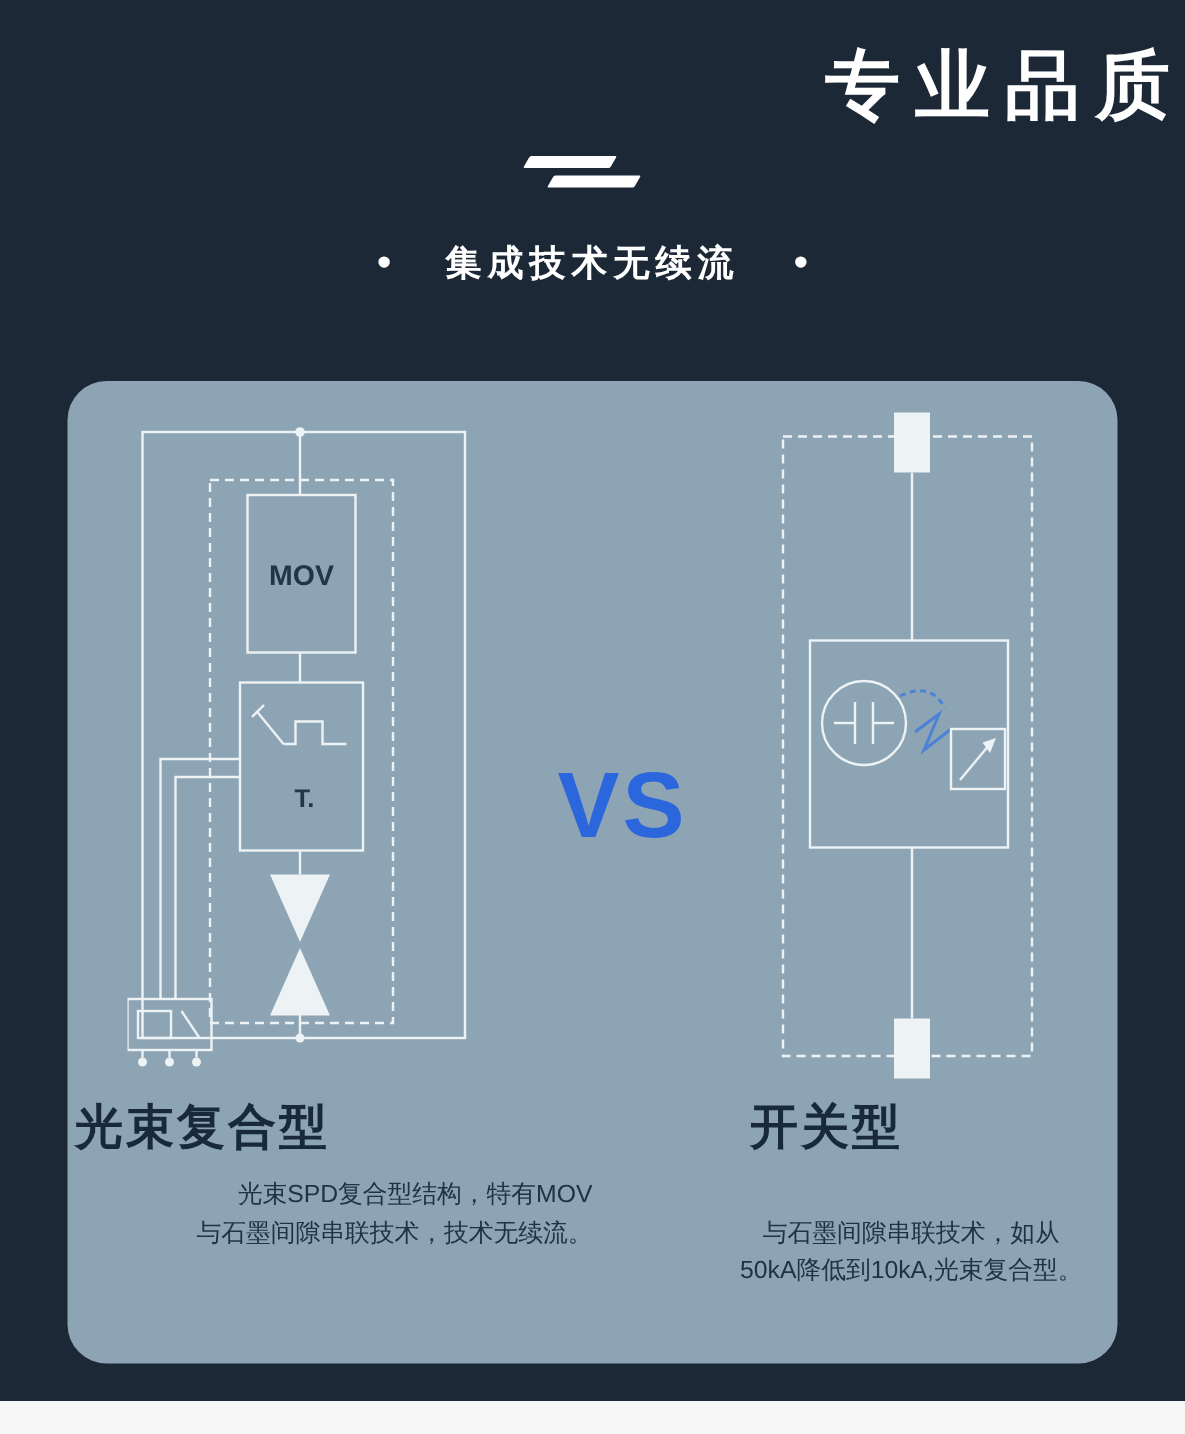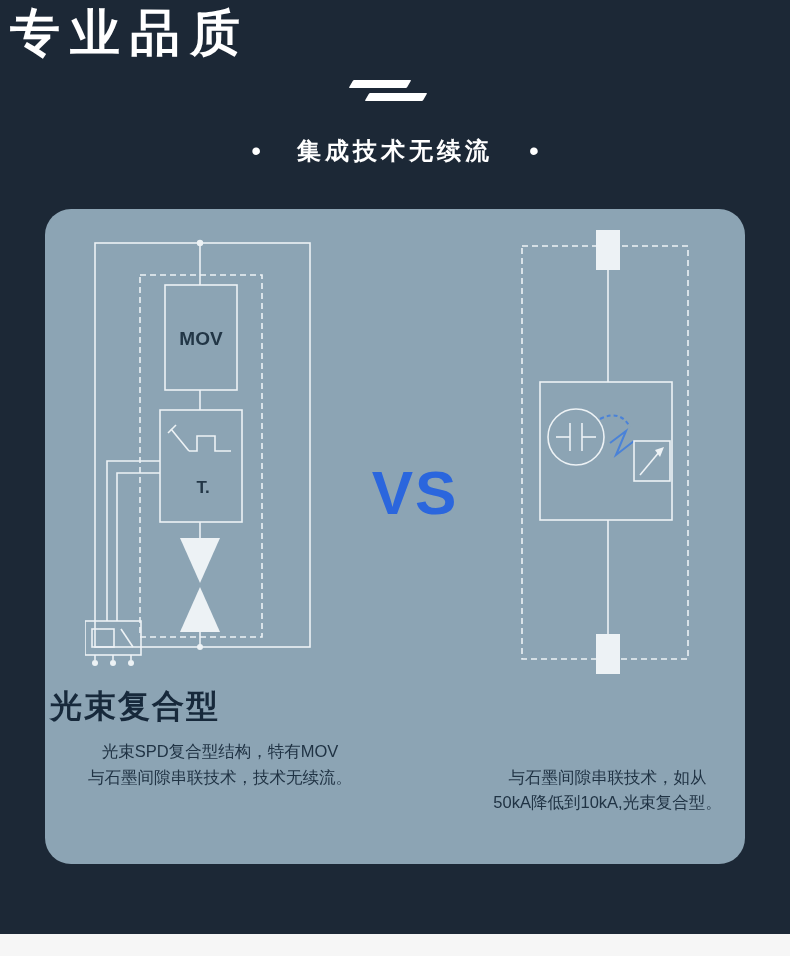--- a/index.html
+++ b/index.html
@@ -3,55 +3,55 @@
 <meta charset="utf-8">
 <style>
   * { margin: 0; padding: 0; box-sizing: border-box; }
   html, body { width: 790px; height: 956px; }
   body {
     background: var(--background, #1c2836);
     font-family: "Liberation Sans", "DejaVu Sans", sans-serif;
     position: relative;
     overflow: hidden;
   }
-  .header { text-align: left; }
+  .header { text-align: right; padding-top: 24px; }
   .page-title {
     color: #ffffff; font-size: 50px; font-weight: 800;
     letter-spacing: 10px; text-indent: 10px;
   }
   .title-deco { width: 100px; margin: 13px auto 0; }
   .deco-bar { display: block; height: 8px; background: #ffffff; transform: skewX(-30deg); border-radius: 1px; }
   .deco-bar.top { width: 58px; margin-left: 6px; }
   .deco-bar.bottom { width: 58px; margin-left: 22px; margin-top: 5px; }
   .subtitle-row { margin-top: 34px; display: flex; justify-content: center; align-items: center; gap: 36px; }
   .subtitle-text { color: #ffffff; font-size: 24px; font-weight: 700; letter-spacing: 4px; }
   .bullet { color: #ffffff; font-size: 28px; line-height: 1; }
 
   .card {
-    position: relative; width: 700px; height: 655px; margin: 42px auto 0;
+    position: relative; width: 700px; height: 655px; margin: 63px auto 0;
     background: var(--card, #8ca4b4); border-radius: 26px;
   }
   .left-diagram  { position: absolute; left: 40px;  top: 24px; }
   .right-diagram { position: absolute; left: 465px; top: 20px; }
   .vs-label {
     position: absolute; left: 305px; top: 248px; width: 130px; text-align: center;
     font-size: 62px; font-weight: 900; 
     color: var(--accent-blue, #2b66dd); letter-spacing: 2px;
   }
   .type-name {
     position: absolute; top: 476px; color: var(--dark-text, #17293b);
     font-size: 32px; font-weight: 800; text-align: left; letter-spacing: 2px;
   }
   .type-name.left  { left: 5px;   width: 320px; }
   .type-name.right { left: 455px; width: 230px; }
   .desc {
     position: absolute; top: 530px; color: var(--desc-text, #203344);
     font-size: 16.5px; line-height: 1.55; text-align: center; font-weight: 500;
   }
-  .desc.left  { left: 10px;  width: 330px; }
+  .desc.left  { left: 20px;  width: 330px; text-align: right; }
   .desc.right { left: 435px; width: 255px; }
 
   .footer-strip { position: absolute; left: 0; bottom: 0; width: 100%; height: 22px; background: var(--footer, #f6f6f6); }
 
   
   .ck { stroke: var(--line, #edf2f5); fill: none; stroke-width: 1.6; }
   .fl { fill: var(--line, #edf2f5); stroke: none; }
   .blue-stroke { stroke: #4a82d8; fill: none; stroke-width: 2; }
   .diagram-label { fill: #223646; font-weight: bold; font-family: "Liberation Sans", "DejaVu Sans", sans-serif; }
 </style>
@@ -143,20 +143,21 @@
         <line x1="130" y1="246" x2="150" y2="222"></line>
       </g>
       <g class="fl">
         <rect x="86" y="1" width="24" height="40"></rect>
         <rect x="86" y="405" width="24" height="40"></rect>
         <polygon points="154,218 145,221 150,228"></polygon>
       </g>
     </svg>
 
     <h2 class="type-name left">光束复合型</h2>
+    <h2 class="type-name right">开关型</h2>
 
     <p class="desc left">
       <span>光束SPD复合型结构，特有MOV</span><br>
       <span>与石墨间隙串联技术，技术无续流。</span>
     </p>
     <p class="desc right">
       <br>
       <span>与石墨间隙串联技术，如从</span><br>
       <span>50kA降低到10kA,光束复合型。</span>
     </p>

